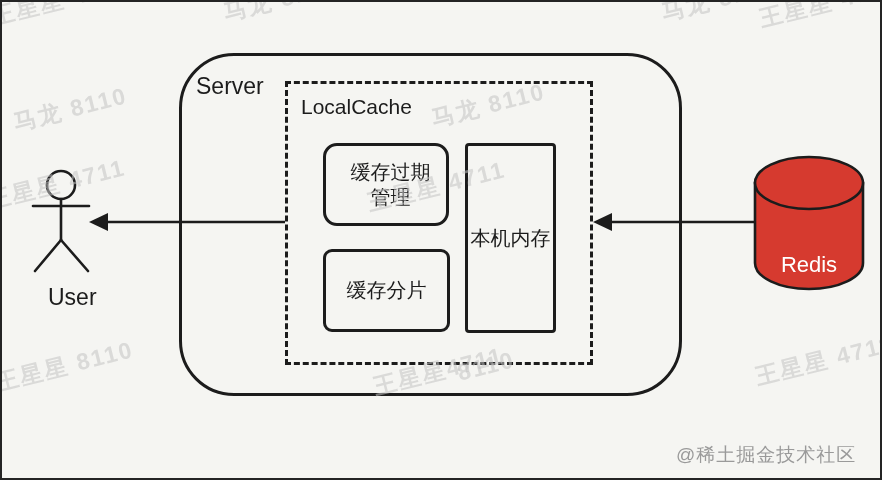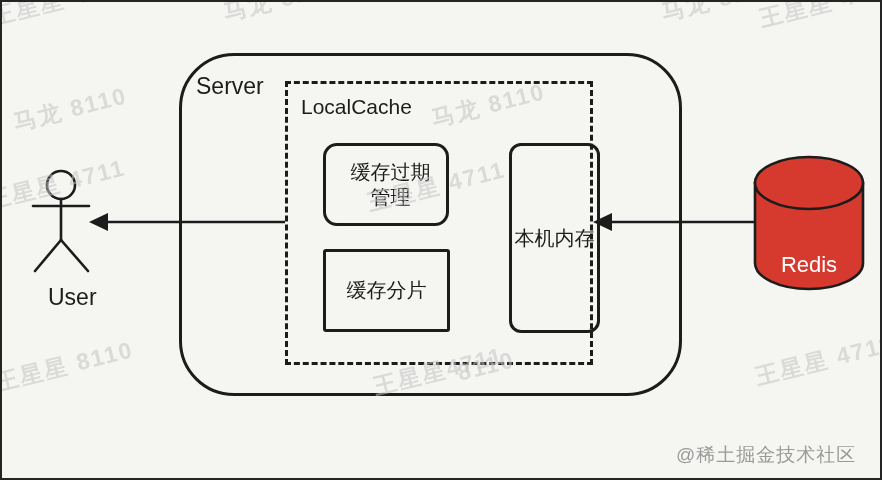--- a/index.html
+++ b/index.html
@@ -26,22 +26,22 @@
     box-sizing:border-box;
   }
   .inner-box{
     box-sizing:border-box;
     border:3px solid #1c1c1c;
     display:flex;flex-direction:column;align-items:center;justify-content:center;
     font-size:20px;line-height:25px;text-align:center;
     background:transparent;
   }
   .expiry-box{left:321px;top:141px;width:126px;height:83px;border-radius:14px;padding-left:9px;}
-  .shard-box{left:321px;top:247px;width:127px;height:83px;border-radius:3px;}
-  .memory-box{left:463px;top:141px;width:91px;height:190px;border-radius:12px;margin-left:44px;}
+  .shard-box{left:321px;top:247px;width:127px;height:83px;border-radius:9px;}
+  .memory-box{left:463px;top:141px;width:91px;height:190px;border-radius:4px;}
   
   .lbl{white-space:nowrap;}
   .server-label{left:194px;top:71px;font-size:23px;}
   .localcache-label{left:299px;top:93px;font-size:21px;}
   .user-label{left:46px;top:282px;font-size:23px;}
   .redis-label{
     left:752px;top:228px;width:110px;text-align:center;
     font-size:22px;color:#ffffff;margin-top:22px;
   }
   .credit{

